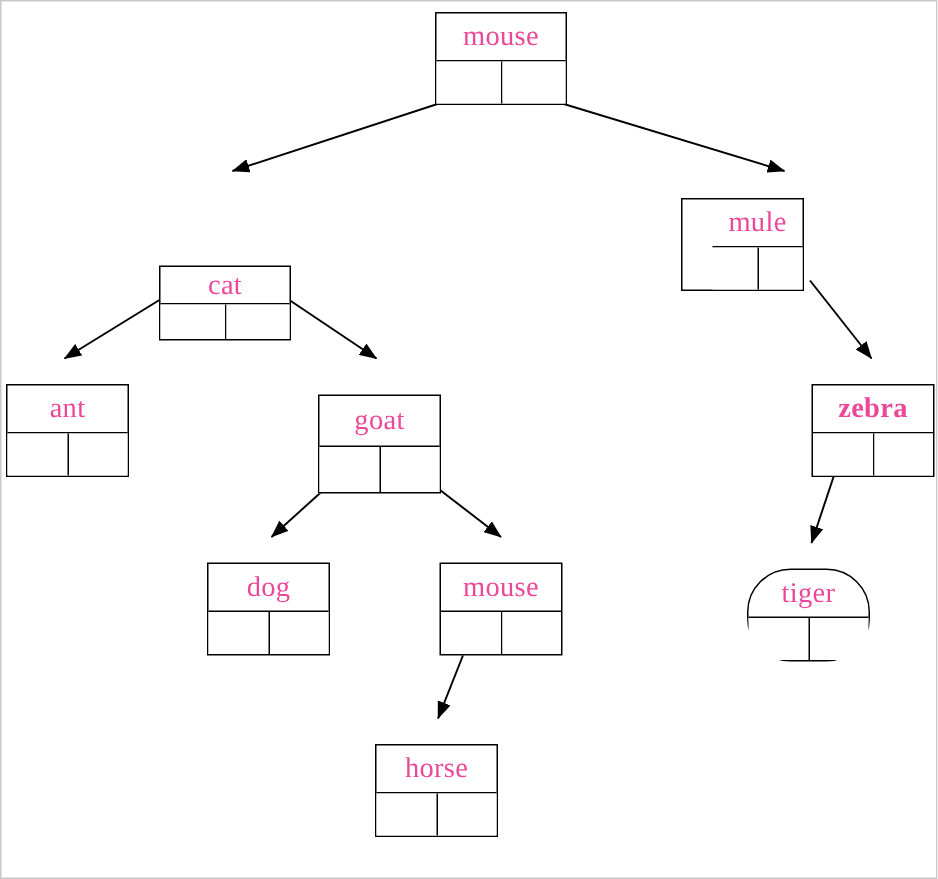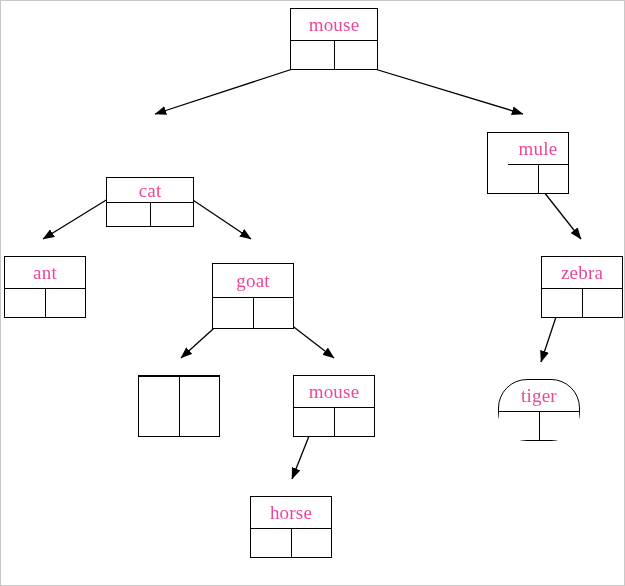--- a/index.html
+++ b/index.html
@@ -90,49 +90,50 @@
           <div class="ptr-cell right"></div>
         </div>
       </div>
       <div class="tree-node" style="left: 105px; top: 130px; width: 88px; height: 50px; margin-top: 46px;">
         <div class="node-label">cat</div>
         <div class="node-pointers">
           <div class="ptr-cell left"></div>
           <div class="ptr-cell right"></div>
         </div>
       </div>
-      <div class="tree-node" style="left: 486px; top: 131px; width: 82px; height: 62px; padding-left: 20px;">
+      <div class="tree-node" style="left: 453px; top: 131px; width: 82px; height: 62px; padding-left: 20px;">
         <div class="node-label">mule</div>
         <div class="node-pointers">
           <div class="ptr-cell left"></div>
           <div class="ptr-cell right"></div>
         </div>
       </div>
       <div class="tree-node" style="left: 3px; top: 255px; width: 82px; height: 62px;">
         <div class="node-label">ant</div>
         <div class="node-pointers">
           <div class="ptr-cell left"></div>
           <div class="ptr-cell right"></div>
         </div>
       </div>
       <div class="tree-node" style="left: 211px; top: 262px; width: 82px; height: 66px;">
         <div class="node-label">goat</div>
         <div class="node-pointers">
           <div class="ptr-cell left"></div>
           <div class="ptr-cell right"></div>
         </div>
       </div>
-      <div class="tree-node" style="left: 540px; top: 255px; width: 82px; height: 62px;">
+      <div class="tree-node" style="left: 540px; top: 255px; width: 82px; height: 62px; font-weight: bold;">
         <div class="node-label">zebra</div>
         <div class="node-pointers">
           <div class="ptr-cell left"></div>
           <div class="ptr-cell right"></div>
         </div>
       </div>
       <div class="tree-node" style="left: 137px; top: 374px; width: 82px; height: 62px;">
+        <div class="node-label">dog</div>
         <div class="node-pointers">
           <div class="ptr-cell left"></div>
           <div class="ptr-cell right"></div>
         </div>
       </div>
       <div class="tree-node" style="left: 292px; top: 374px; width: 82px; height: 62px;">
         <div class="node-label">mouse</div>
         <div class="node-pointers">
           <div class="ptr-cell left"></div>
           <div class="ptr-cell right"></div>

